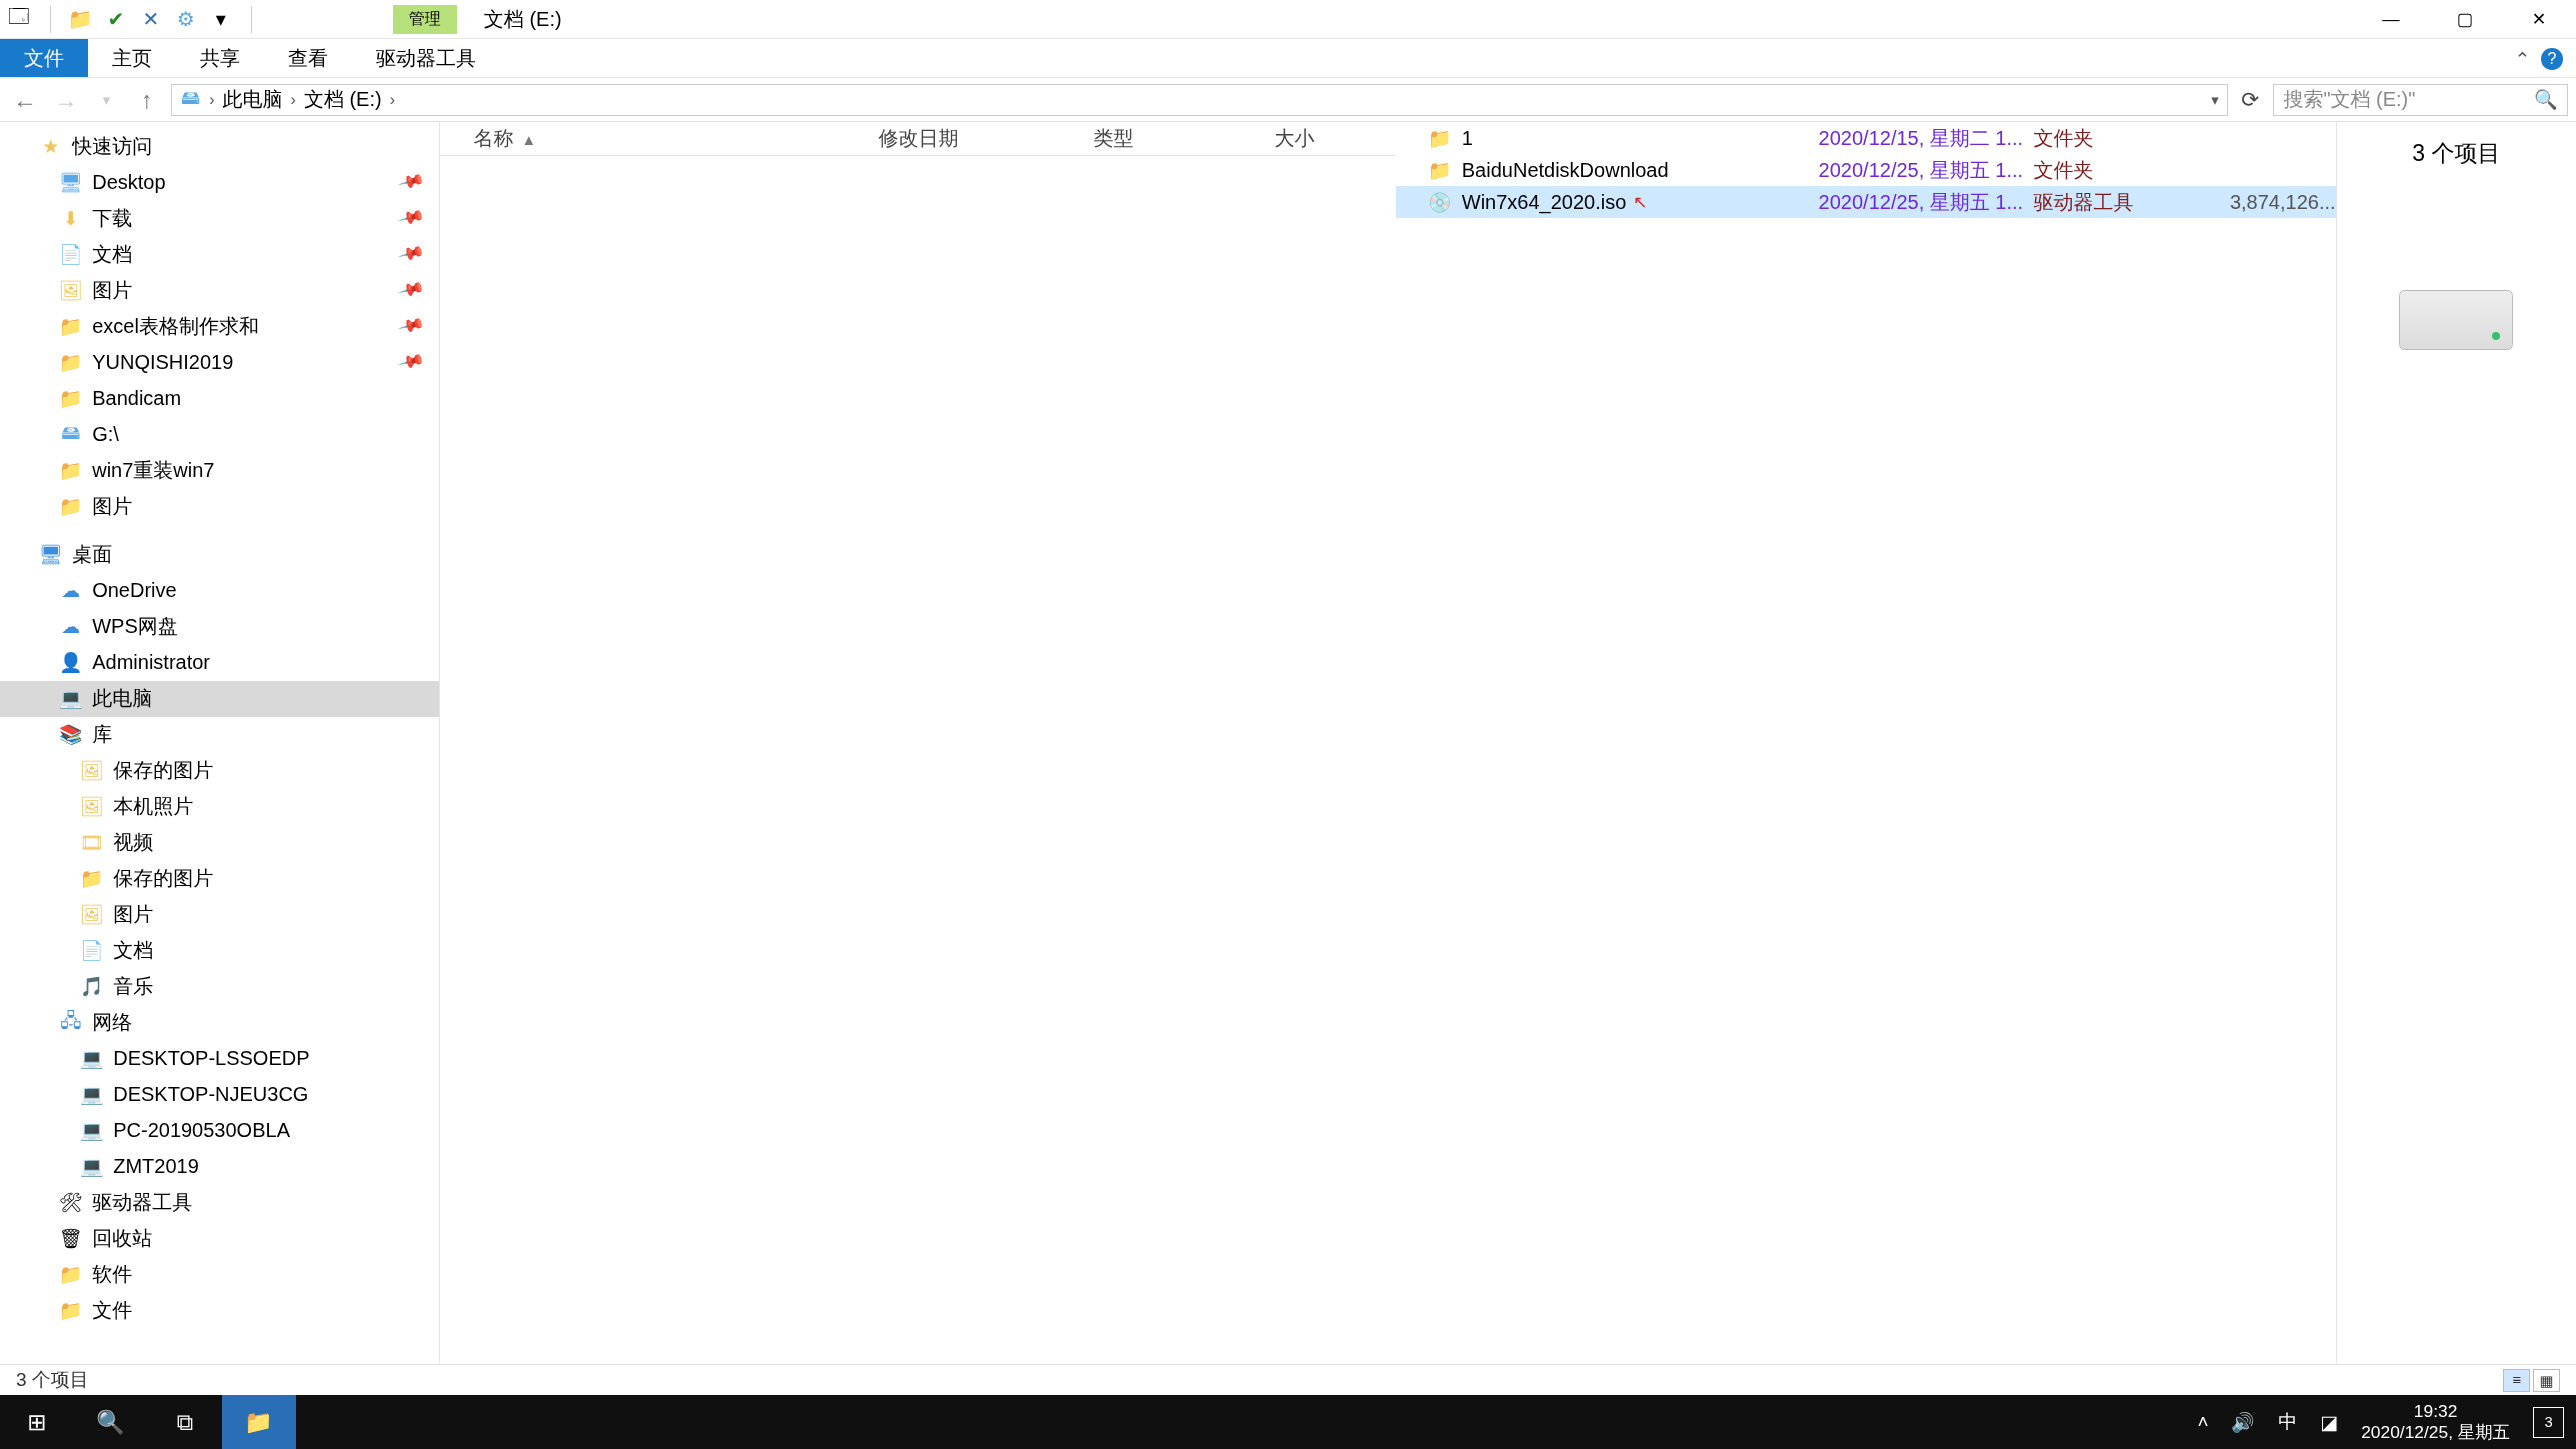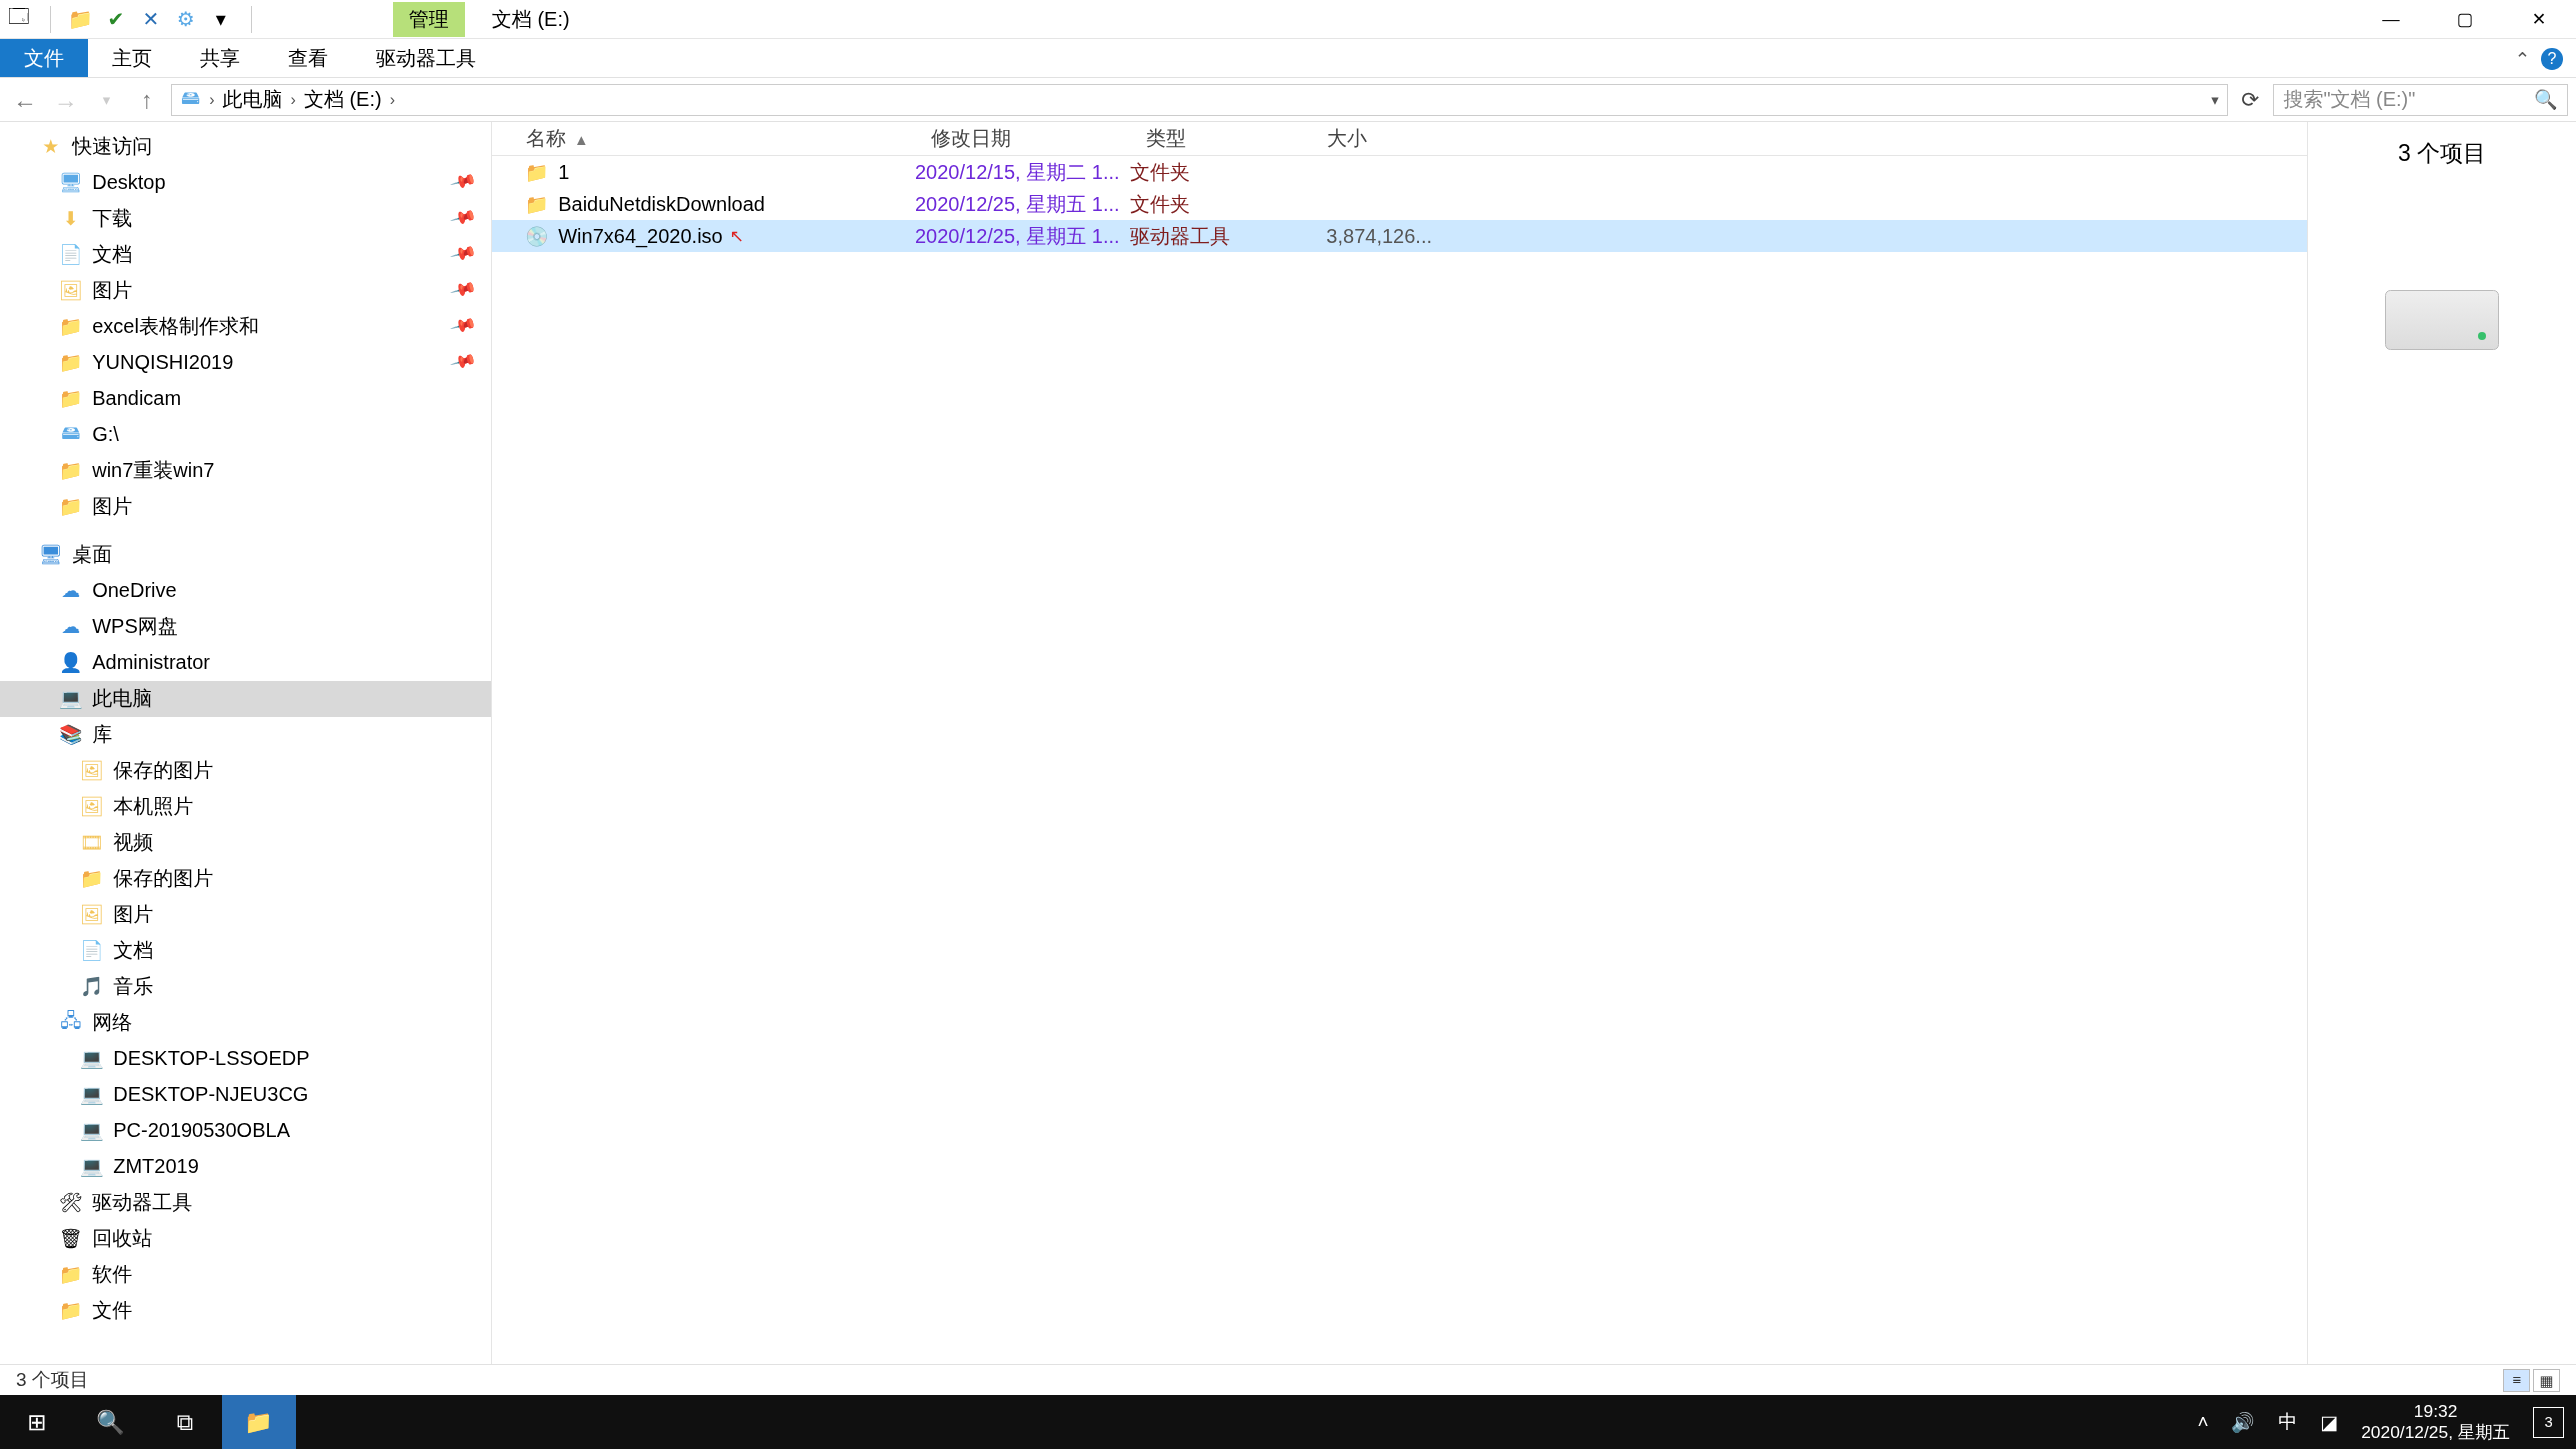--- a/index.html
+++ b/index.html
@@ -2,21 +2,21 @@
 <html><head>
 <meta charset="utf-8">
 <style>
 * { margin:0; padding:0; box-sizing:border-box; font-family:"Microsoft YaHei","Segoe UI",sans-serif; }
 html,body { width:2576px; height:1449px; background:#fff; overflow:hidden; font-size:21.5px; color:#000; }
 .titlebar { height:39px; display:flex; align-items:center; background:#fff; border-bottom:0.7px solid #e5e5e5; }
 .qat { display:flex; align-items:center; padding-left:8px; gap:13.4px; }
 .qat-icon { width:21.5px; height:21.5px; display:flex; align-items:center; justify-content:center; font-size:20px; }
 .qat-sep { width:0.7px; height:27px; background:#ccc; margin:0 6.7px; }
 .title-center { flex:1; display:flex; align-items:center; padding-left:134px; gap:27px; }
-.tab-ctx { background:#b7e07a; padding:4px 16px; font-size:20px; }
+.tab-ctx { background:#b7e07a; padding:4px 16px; font-size:16px; }
 .title-txt { font-size:20px; }
 .win-controls { display:flex; }
 .win-btn { width:74px; height:39px; display:flex; align-items:center; justify-content:center; font-size:17.4px; cursor:pointer; }
 .ribbon-tabs { height:39px; display:flex; align-items:stretch; border-bottom:0.7px solid #e1e1e1; }
 .rtab { padding:0 24px; display:flex; align-items:center; font-size:20px; cursor:pointer; }
 .rtab.file { background:#1979ca; color:#fff; }
 .addr-row { height:44px; display:flex; align-items:center; border-bottom:0.7px solid #e1e1e1; padding:0 8px; gap:6.7px; }
 .nav-btn { width:34px; height:34px; display:flex; align-items:center; justify-content:center; color:#777; font-size:24px; cursor:pointer; }
 .nav-btn.disabled { color:#ccc; }
 .addr-bar { flex:1; height:32px; border:0.7px solid #ccc; display:flex; align-items:center; padding:0 8px; gap:8px; font-size:20px; }
@@ -35,21 +35,21 @@
 .tree-item.sel { background:#d9d9d9; }
 .pin { position:absolute; right:16px; color:#888; font-size:17.4px; transform:rotate(30deg); }
 .ticon { width:21.5px; height:21.5px; display:inline-flex; align-items:center; justify-content:center; font-size:19px; }
 .folder-ic { color:#f3c458; }
 .star-ic { color:#f3c458; }
 .drive-ic { color:#5aa9e6; }
 .pc-ic { color:#3b8edb; }
 .lib-ic { color:#f3b33e; }
 .net-ic { color:#3b8edb; }
 .cloud-ic { color:#3b8edb; }
-.main-pane { flex:1; display:flex; flex-direction:column; border-right:0.7px solid #e5e5e5;justify-content:center; }
+.main-pane { flex:1; display:flex; border-right:0.7px solid #e5e5e5;justify-content:center; }
 .cols { height:34px; display:flex; align-items:center; border-bottom:0.7px solid #e5e5e5; font-size:20px; color:#444; padding-left:34px; }
 .col.name { width:389px; }
 .col.date { width:215px;margin-left:16px; }
 .col.type { width:181px; }
 .col.size { width:121px; }
 .col .sort { font-size:14.8px; margin-left:8px; color:#777; }
 .files { flex:1; }
 .file-row { height:32px; display:flex; align-items:center; padding-left:34px; font-size:20px; cursor:pointer; }
 .file-row.sel { background:#cde8ff; }
 .fc.name { width:389px; display:flex; align-items:center; gap:10.7px; }

